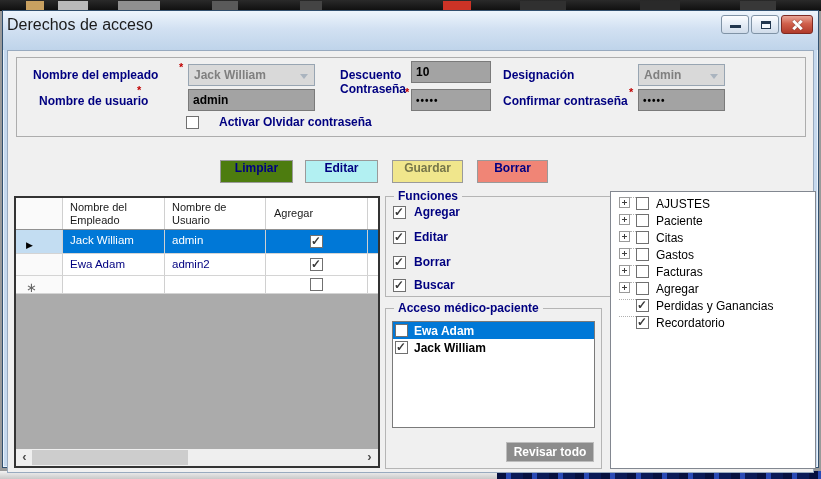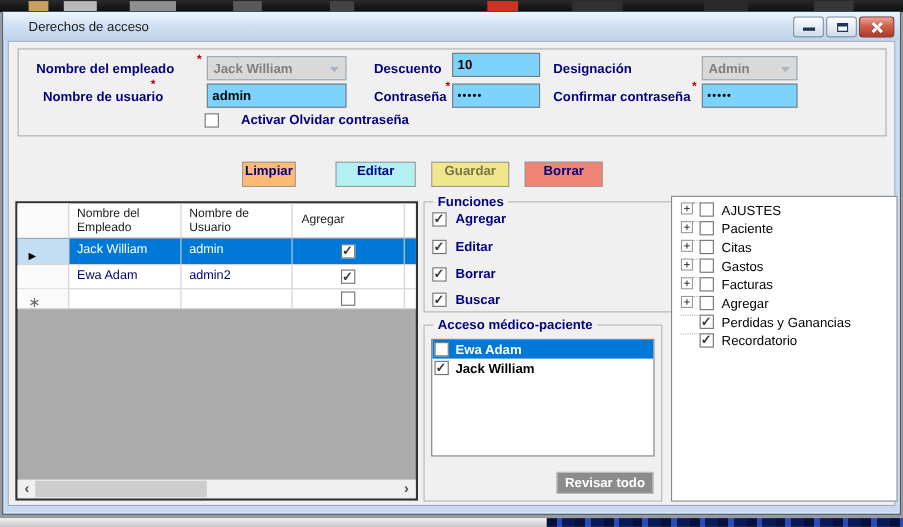--- a/index.html
+++ b/index.html
@@ -9,58 +9,58 @@
   
   .bg-top { position:absolute; left:0; top:0; width:821px; height:11px; background:linear-gradient(#2a2a2a,#0e0e0e); }
   .bg-top .blob { position:absolute; top:1px; height:9px; }
   .bg-bottom { position:absolute; left:0; top:471px; width:821px; height:8px; background:linear-gradient(#f2f2f2,#c9c9c9); }
   .bg-bottom .dark { position:absolute; left:497px; top:0; width:324px; height:8px;
      background:repeating-linear-gradient(90deg,#06103f 0 9px,#2a4ab5 9px 14px,#0a1a57 14px 26px); }
 
   
   .dialog { position:absolute; left:2px; top:10px; width:817px; height:458px;
     background:#c6d9ee; border:1px solid #31506f; box-shadow: inset 0 0 0 1px #e9f2fb; }
-  .titlebar { height:26px; position:relative;
+  .titlebar { height:39px; position:relative;
     background:linear-gradient(#eef5fc,#d2e1f2 45%,#bfd4ea);
-    font-size:12px; color:#1b1b1b; line-height:27px; padding-left:23px; }
+    font-size:16px; color:#1b1b1b; line-height:27px; padding-left:4px; }
   .winbtns { position:absolute; top:4px; right:5px; display:flex; gap:2px; }
   .winbtn { width:28px; height:19px; border:1px solid #8093a6; border-radius:3px;
     background:linear-gradient(#fdfeff,#e7eef7 45%,#d0dcea); position:relative; cursor:default; }
   .winbtn.close { width:32px; border-color:#7e2a22; background:linear-gradient(#e9a697,#d0604c 45%,#b03a2a); }
   .glyph-min { position:absolute; left:8px; bottom:5px; width:11px; height:3px; background:#21364e; }
   .glyph-max { position:absolute; left:9px; top:5px; width:10px; height:8px; border:1px solid #21364e; border-top-width:3px; background:#f3f7fb; }
   .glyph-x { position:absolute; left:50%; top:50%; width:12px; height:12px; transform:translate(-50%,-50%); }
   .glyph-x::before, .glyph-x::after { content:""; position:absolute; left:5px; top:0; width:3px; height:12px; background:#fff; box-shadow:0 0 1px #5a1610; }
   .glyph-x::before { transform:rotate(45deg); }
   .glyph-x::after  { transform:rotate(-45deg); }
 
   .client { position:relative; margin:0 4px 4px 4px; height:423px; background:#f0f0f0; border:1px solid #98aabf; }
 
   .lbl { position:absolute; color:#000080; font-weight:bold; font-size:12px; white-space:nowrap; }
   .req { color:#c00000; font-weight:bold; font-size:11px; position:absolute; }
 
   .panel-top { position:absolute; left:8px; top:6px; width:790px; height:80px; border:1px solid #adadad; background:#f0f0f0; }
 
-  .tb { position:absolute; height:22px; border:1px solid #7a7a7a; background:#7dd3fc;
+  .tb { position:absolute; height:22px; border:1px solid #7a7a7a; background:#a3a3a3;
         font-family:"Liberation Sans",sans-serif; font-weight:bold; font-size:12px; color:#000; padding:0 4px; }
   .combo { position:absolute; height:22px; border:1px solid #98a5b2; background:#d9d9d9;
         color:#7f7f7f; font-weight:bold; font-size:12px; line-height:20px; padding-left:5px; }
   .combo .arrow { position:absolute; right:6px; top:9px; width:0; height:0;
         border-left:4px solid transparent; border-right:4px solid transparent; border-top:5px solid #aab4bf; }
 
   .cb { display:inline-block; width:13px; height:13px; border:1px solid #707070; background:#fff;
         position:relative; vertical-align:middle; flex:none; }
   .cb.checked::after { content:"✓"; position:absolute; left:0px; top:-2px; font-size:12px; font-weight:bold; color:#3a3a3a; }
 
   .forgot-row { position:absolute; left:132px; top:57px; display:flex; align-items:center; gap:20px;margin-left:37px; }
   .forgot-row .lbl2 { color:#000080; font-weight:bold; font-size:12px; }
 
   .btn { position:absolute; top:109px; height:23px; border:1px solid #9a9a9a; font-family:"Liberation Sans",sans-serif;
          font-weight:bold; font-size:12px; color:#000080; text-align:center; cursor:pointer; }
-  .btn-limpiar { left:212px; width:49px; background:#fdba74; }
+  .btn-limpiar { left:212px; width:73px; background:#4d7c0f; }
   .btn-editar  { left:297px; width:73px; background:#b2f0f2; }
   .btn-guardar { left:384px; width:71px; background:#f0e68c; color:#76764a; }
   .btn-borrar  { left:469px; width:71px; background:#f08576; }
 
   
   .grid { position:absolute; left:6px; top:145px; width:366px; height:272px; border:2px solid #333; background:#ababab; }
   .g-header { display:flex; height:32px; background:#fff; border-bottom:1px solid #919191; }
   .g-hcell { font-size:11px; color:#1a1a1a; padding:3px 0 0 7px; border-right:1px solid #d0d0d0; line-height:13px; }
   .g-row { display:flex; background:#fff; border-bottom:1px solid #d4d4d4; }
   .g-cell { font-size:11.5px; color:#000080; padding:4px 0 0 7px; border-right:1px solid #d0d0d0; overflow:hidden; white-space:nowrap; }
@@ -152,21 +152,21 @@
       <input class="tb" style="left: 394px; top: 3px; width: 80px;" value="10">
       <span class="lbl" style="left:486px;top:10px;">Designación</span>
       <div class="combo" style="left:621px;top:6px;width:87px;">
         <span>Admin</span>
         <span class="arrow"></span>
       </div>
 
       <span class="lbl" style="left:22px;top:36px;">Nombre de usuario</span>
       <span class="req" style="left:120px;top:26px;">*</span>
       <input class="tb" style="left: 171px; top: 31px; width: 127px;" value="admin">
-      <span class="lbl" style="left:323px;top:36px;">Contraseña</span>
+      <span class="lbl" style="left:323px;top:24px;">Contraseña</span>
       <span class="req" style="left:388px;top:28px;">*</span>
       <input class="tb" style="left: 394px; top: 31px; width: 80px; font-size: 10px; letter-spacing: 1px;" value="•••••">
       <span class="lbl" style="left:486px;top:36px;">Confirmar contraseña</span>
       <span class="req" style="left:612px;top:28px;">*</span>
       <input class="tb" style="left: 621px; top: 31px; width: 87px; font-size: 10px; letter-spacing: 1px;" value="•••••">
 
       <div class="forgot-row">
         <span class="cb"></span>
         <span class="lbl2">Activar Olvidar contraseña</span>
       </div>

